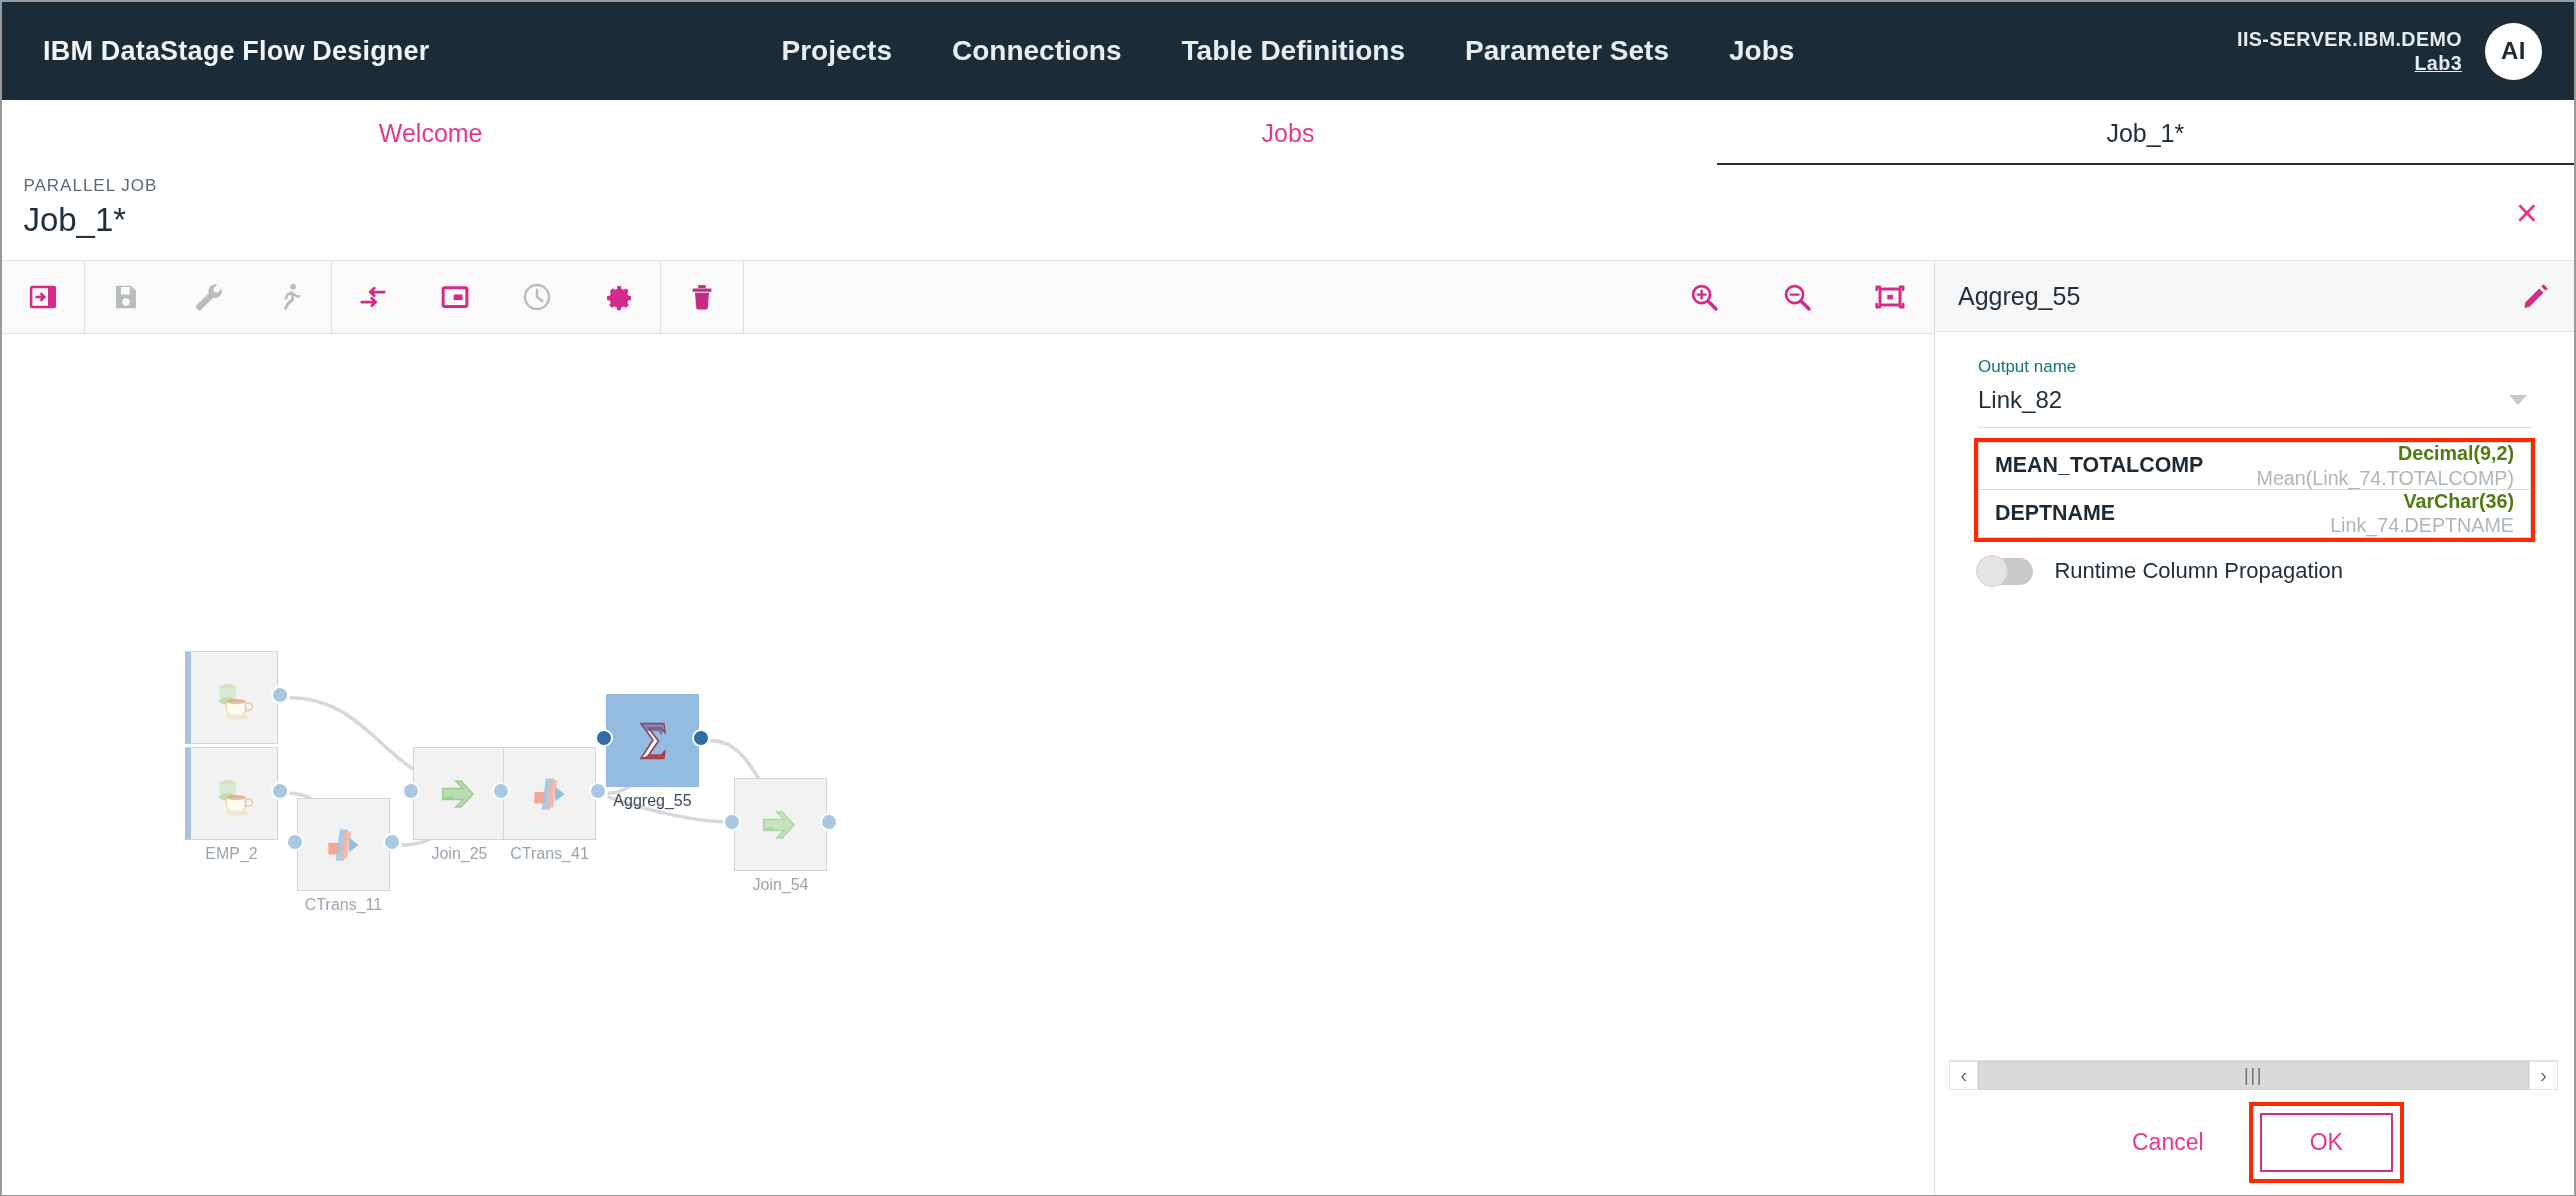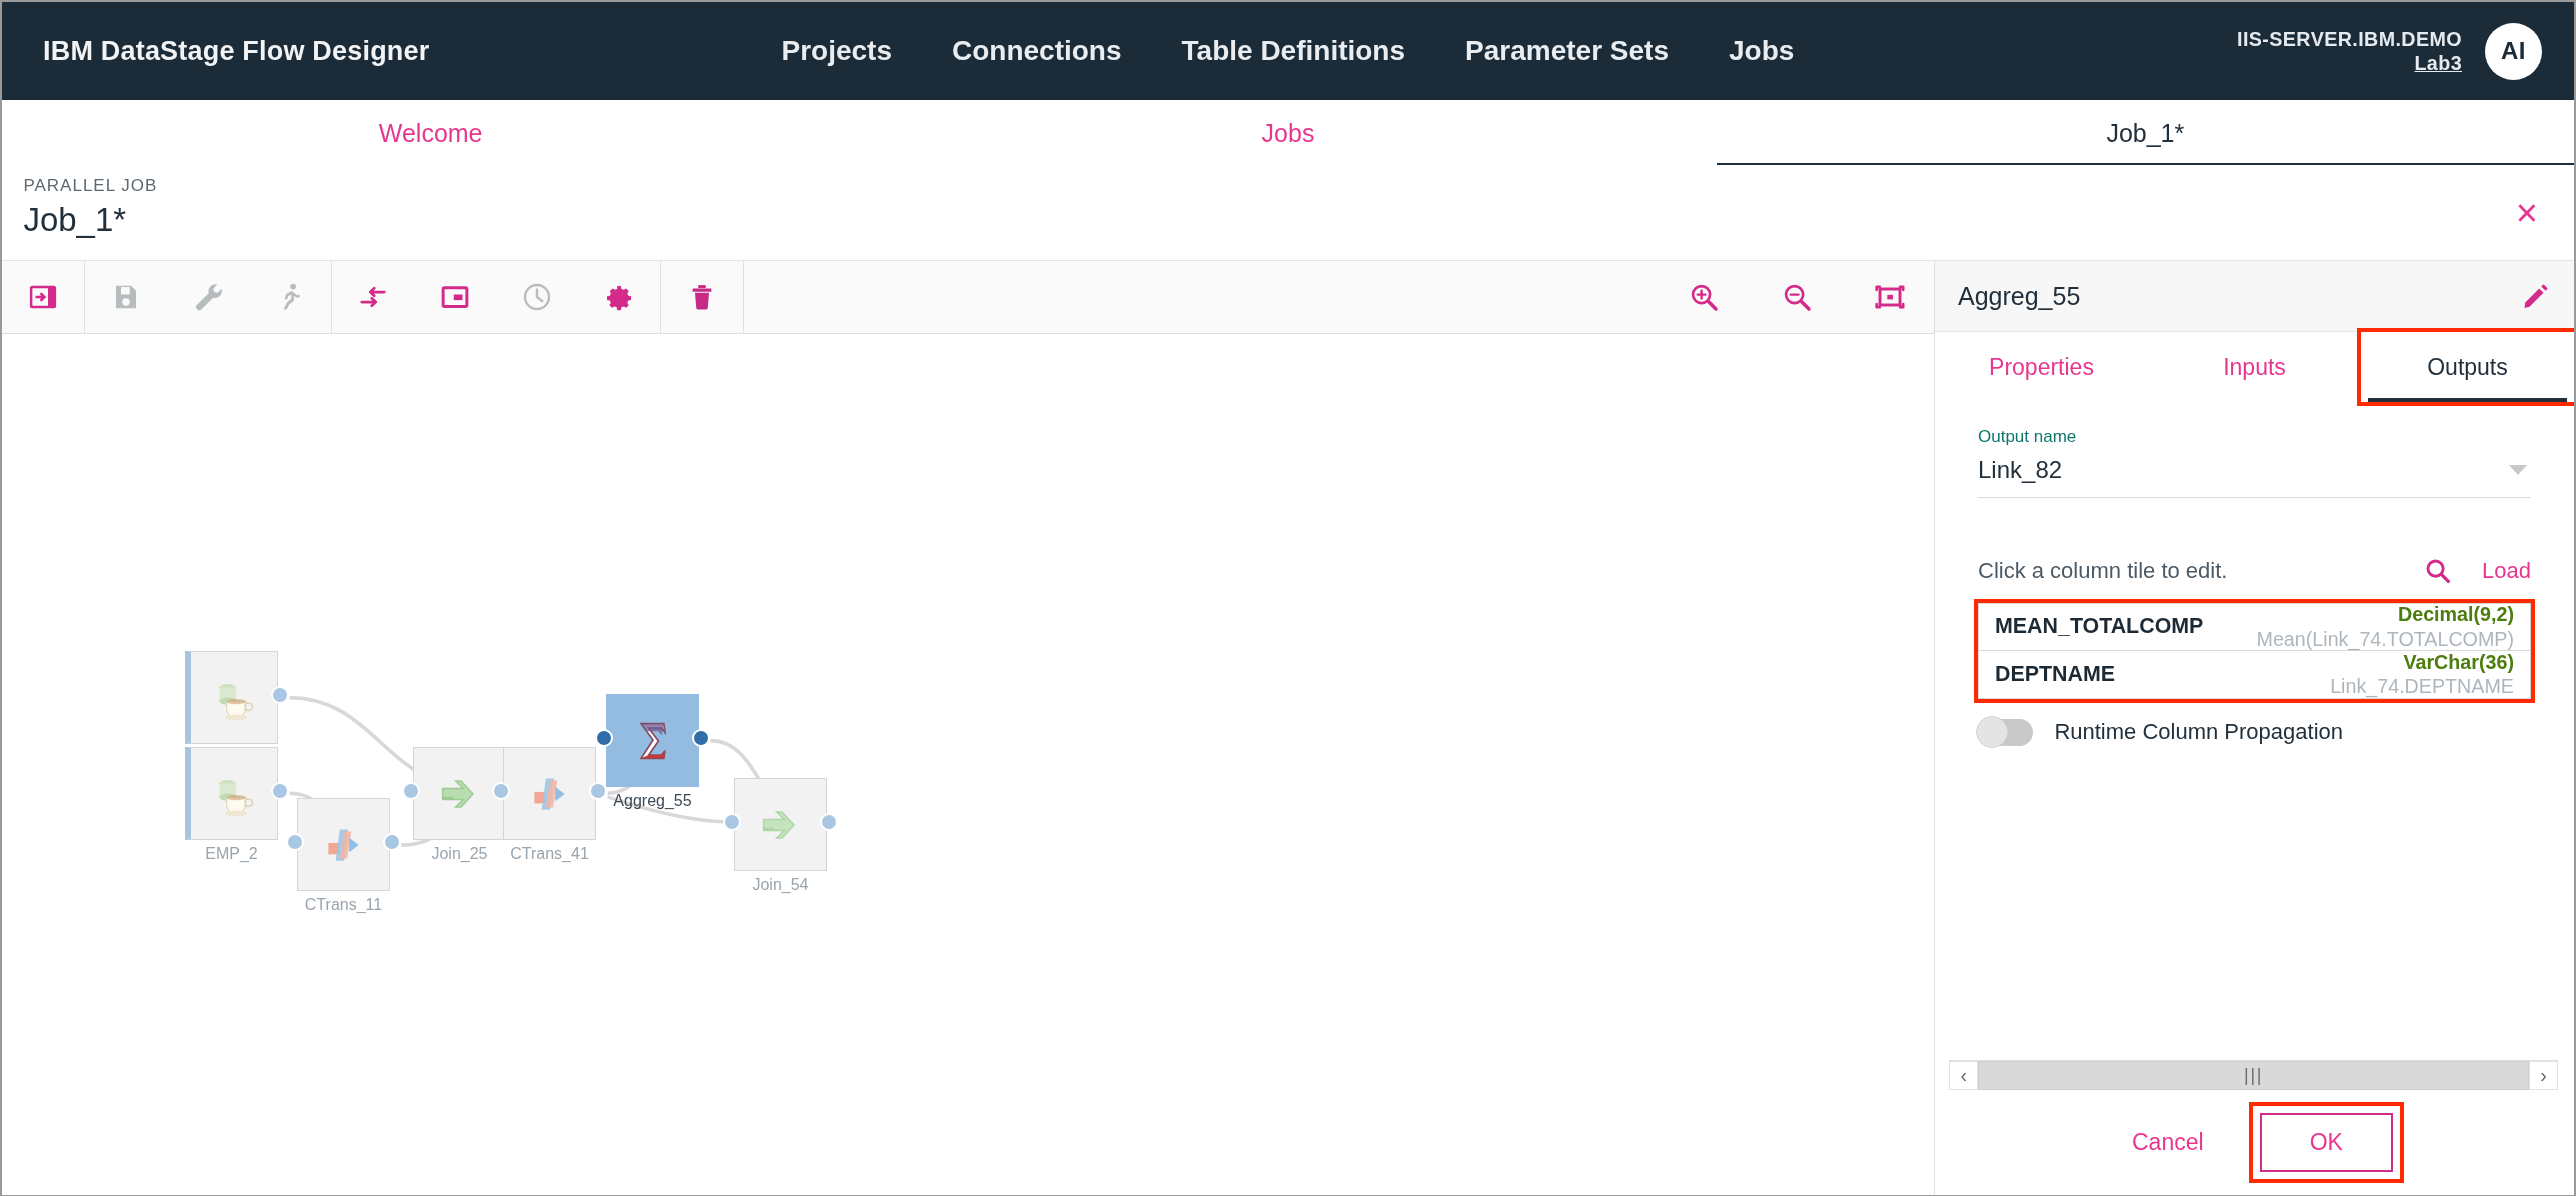--- a/index.html
+++ b/index.html
@@ -502,46 +502,31 @@
     <div class="panel-header">
       <div class="name">Aggreg_55</div>
       <span>
         <svg width="30" height="30" viewBox="0 0 24 24">
           <path d="M3.4 17.2 14.6 6l3.4 3.4L6.8 20.6l-4 .9z" fill="#d42a8a"></path>
           <path d="M16.2 4.4 18 2.6l3.4 3.4-1.8 1.8z" fill="#d42a8a"></path>
         </svg>
       </span>
     </div>
 
-    <div class="panel-tabs">
-      <div class="ptab">Properties</div>
-      <div class="ptab">Inputs</div>
-      <div class="ptab active hl">Outputs</div>
-    </div>
 
     <div class="panel-body">
 
       <div class="field">
         <div class="flabel">Output name</div>
         <div class="fselect">
           <div class="fvalue">Link_82</div>
           <div class="caret"></div>
         </div>
       </div>
 
-      <div class="hintrow">
-        <div class="hint">Click a column tile to edit.</div>
-        <span>
-          <svg width="29" height="29" viewBox="0 0 24 24">
-            <circle cx="10.4" cy="10.4" r="6.3" fill="none" stroke="#d42a8a" stroke-width="2.4"></circle>
-            <path d="M15.2 15.2 21 21" stroke="#d42a8a" stroke-width="2.8" stroke-linecap="round"></path>
-          </svg>
-        </span>
-        <div class="loadlink">Load</div>
-      </div>
 
       <div class="tiles hl">
         <div class="tile">
           <div class="cname">MEAN_TOTALCOMP</div>
           <div class="cmeta">
             <div class="ctype">Decimal(9,2)</div>
             <div class="cexpr">Mean(Link_74.TOTALCOMP)</div>
           </div>
         </div>
         <div class="tile">

